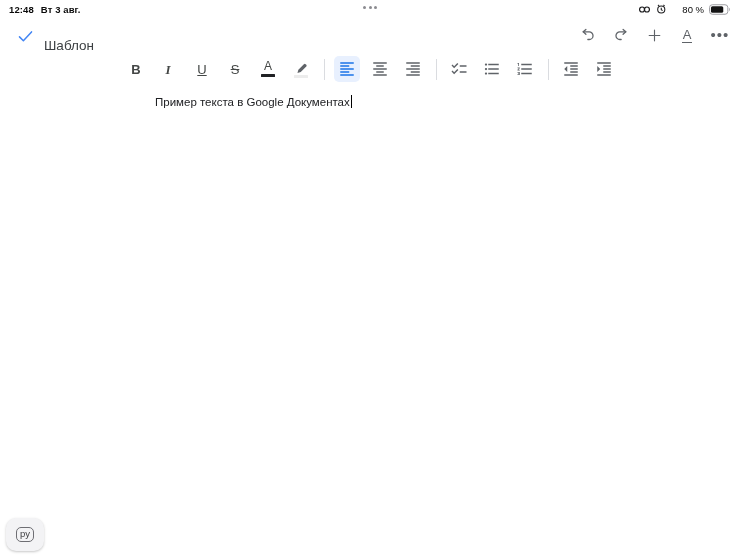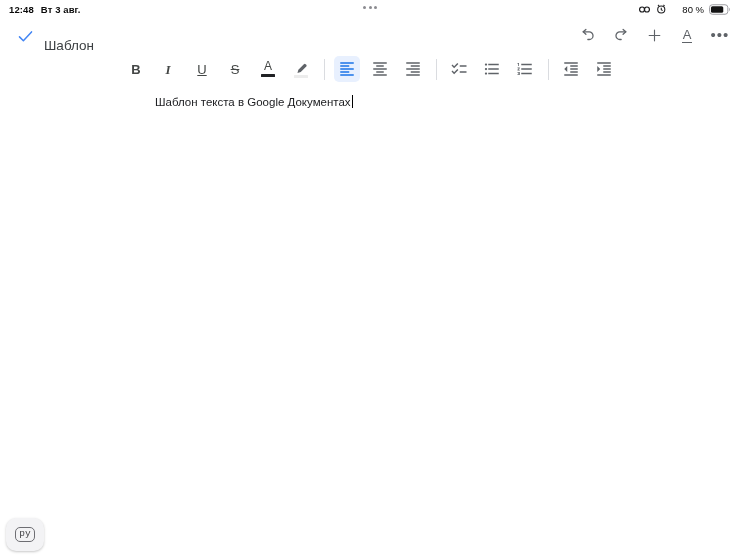--- a/index.html
+++ b/index.html
@@ -52,21 +52,21 @@
   
   .doc-text { position:absolute; left:155px; top:95px; font-size:11.5px; color:#202124;
               white-space:nowrap; }
   .caret { display:inline-block; width:1.5px; height:13px; background:#000;
            vertical-align:-2px; margin-left:1px; }
 
   
   .kbd-badge { position:absolute; left:6px; top:518px; width:38px; height:33px;
                background:#f3f3f5; border-radius:10px;
                box-shadow:0 1px 2.5px rgba(0,0,0,.22); display:flex; align-items:center;
-               justify-content:center; cursor:pointer;font-family:Liberation Mono, monospace; }
+               justify-content:center; cursor:pointer; }
   .kbd-lang { font-size:9.5px; color:#3f3f42; border:1.3px solid #6e6e73;
               border-radius:5px; padding:1px 3.5px 2px 3.5px; line-height:10px; }
 
   svg { display:block; }
 </style>
 </head>
 <body>
 
 <div class="status-bar">
   <div class="status-left">
@@ -234,17 +234,17 @@
   </div>
   <div class="tb-btn">
     <span>
       <svg width="18" height="18" viewBox="0 0 24 24" fill="#5f6368">
         <path d="M3 21h18v-2H3v2zM3 8v8l4-4-4-4zm8 9h10v-2H11v2zM3 3v2h18V3H3zm8 6h10V7H11v2zm0 4h10v-2H11v2z"></path>
       </svg>
     </span>
   </div>
 </div>
 
-<div class="doc-text"><span>Шаблон текста в Google Документах</span><span class="caret"></span></div>
+<div class="doc-text"><span>Пример текста в Google Документах</span><span class="caret"></span></div>
 
 <div class="kbd-badge">
   <span class="kbd-lang">ру</span>
 </div>
 
 </body></html>

